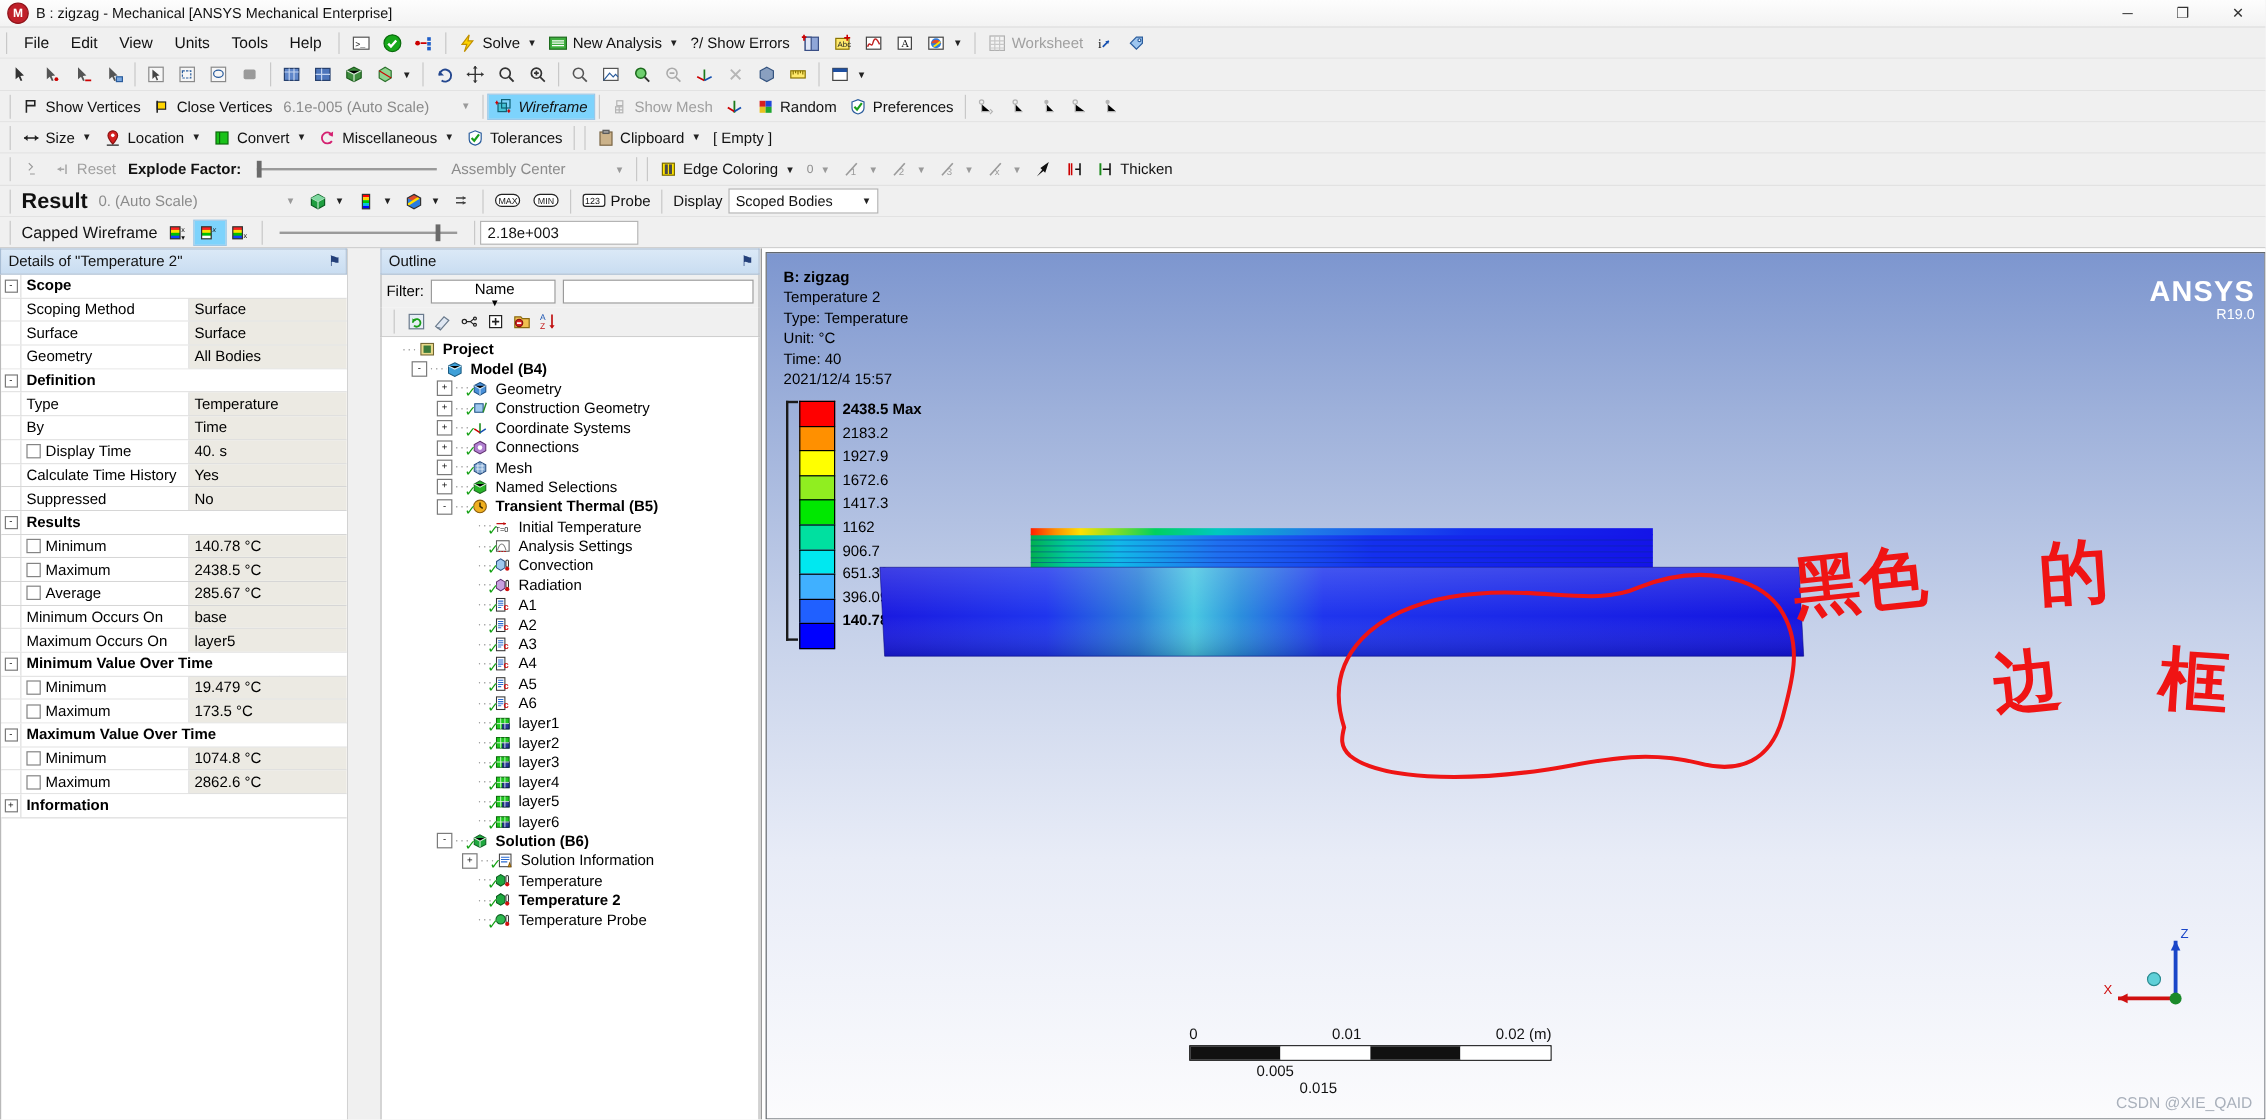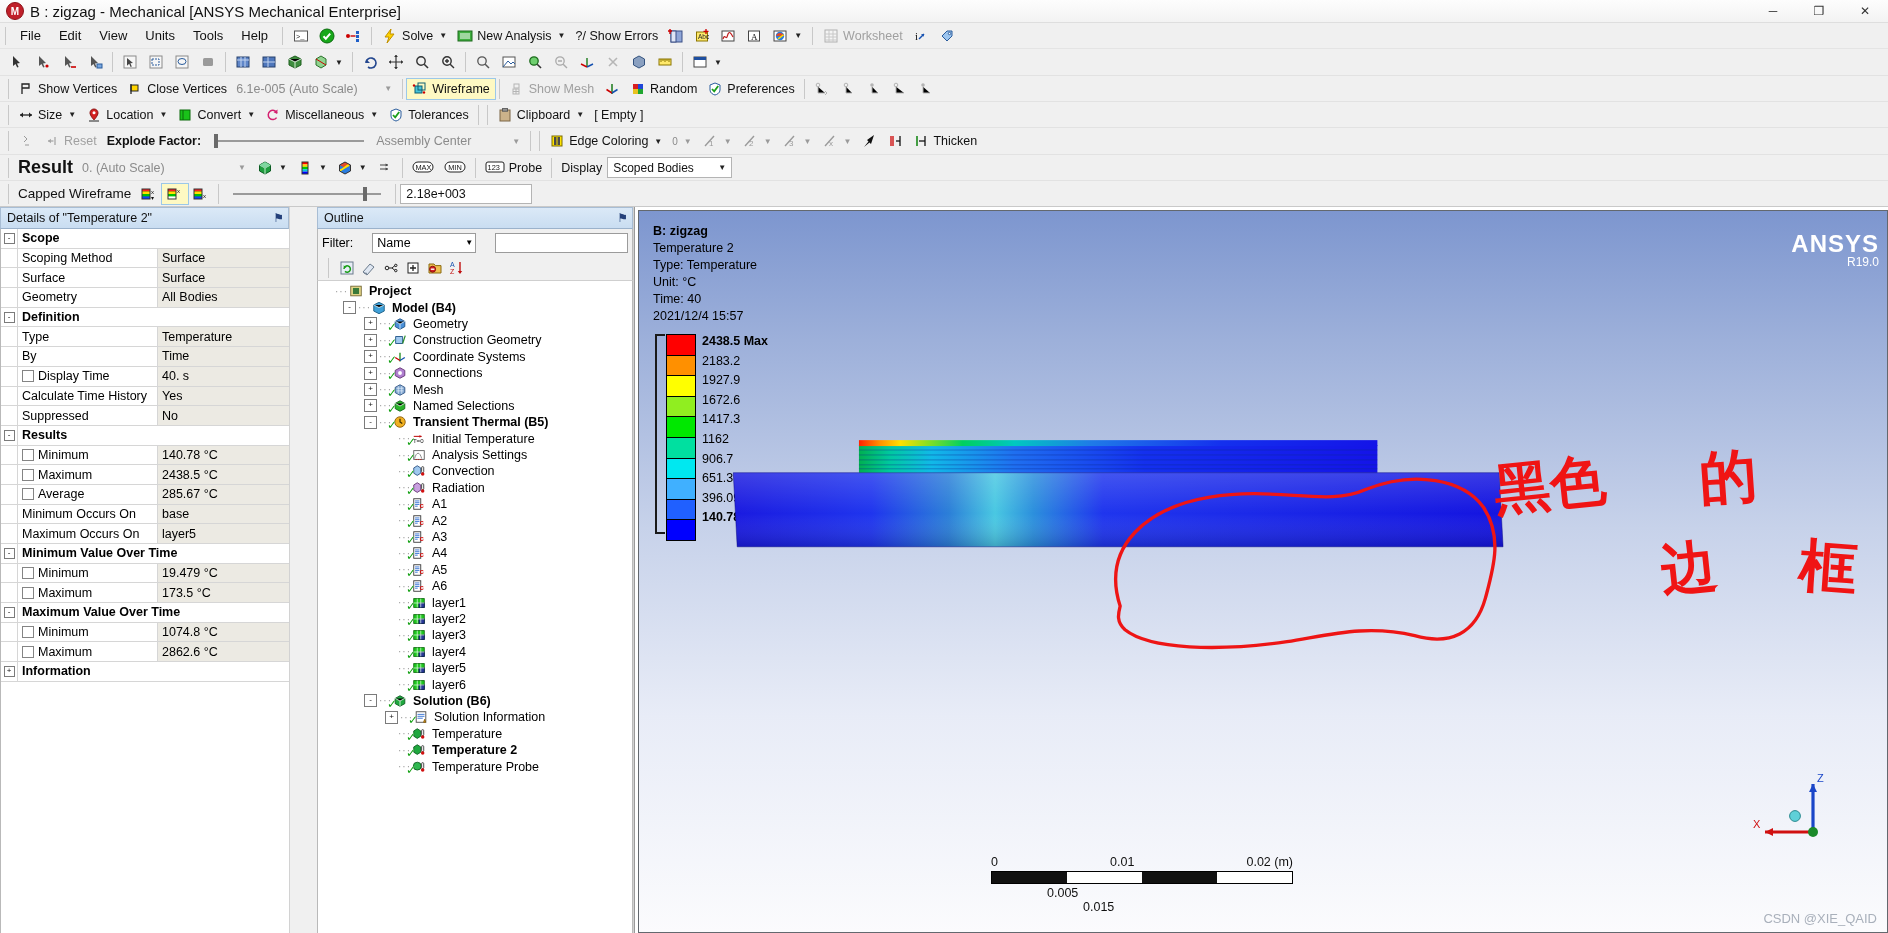--- a/index.html
+++ b/index.html
@@ -9,41 +9,41 @@
     font-size:12.5px;color:#000;background:#f0f0f0;
     -webkit-font-smoothing:antialiased;
   }
   .app{width:1888px;height:933px;position:relative;display:flex;flex-direction:column;background:#f0f0f0;}
 
   
   .titlebar{height:22px;background:linear-gradient(#fdfdfd,#f3f3f3);border-bottom:1px solid #dedede;
             display:flex;align-items:center;padding:0 0 0 6px;flex:0 0 auto;position:relative;}
   .title-ico{width:16px;height:16px;border-radius:50%;background:#c0202a;color:#fff;font-size:10px;font-weight:bold;
              display:flex;align-items:center;justify-content:center;margin-right:6px;border:1px solid #8e1219;}
-  .title-text{font-size:15px;color:#111;text-align:center;}
+  .title-text{font-size:12px;color:#111;text-align:center;}
   .win-btns{position:absolute;right:0;top:0;height:22px;display:flex;}
   .win-btn{width:46px;height:22px;display:flex;align-items:center;justify-content:center;font-size:12px;color:#333;}
 
   
   .menubar{height:25px;background:#f0f0f0;display:flex;align-items:center;flex:0 0 auto;border-bottom:1px solid #e4e4e4;}
   .menubar .mi{padding:3px 9px;font-size:13px;color:#111;}
   .sep{width:1px;height:18px;background:#c8c8c8;margin:0 5px;}
   .sep2{width:1px;height:20px;background:#c8c8c8;margin:0 4px;}
 
   
   .tb{display:flex;align-items:center;background:#f0f0f0;border-bottom:1px solid #e2e2e2;flex:0 0 auto;padding-left:4px;}
   .tb-r1{height:26px;}
   .tb-r2{height:25px;}
   .tb-r3{height:25px;}
   .tb-r4{height:26px;}
   .tb-r5{height:25px;}
   .tb-r6{height:25px;}
   .tbtn{display:flex;align-items:center;gap:4px;padding:2px 5px;font-size:12.5px;color:#111;white-space:nowrap;}
   .tbtn.disabled{color:#a0a0a0;}
-  .tbtn.pressed{background:#fef9c3;outline:1px solid #9cc8e8;}
+  .tbtn.pressed{background:#7dd3fc;outline:1px solid #9cc8e8;font-style:italic;}
   .caret{font-size:8px;color:#222;margin-left:2px;}
   .caret.gray{color:#9a9a9a;}
 
   .ic{width:16px;height:16px;display:inline-block;position:relative;flex:0 0 auto;}
   .ic svg{display:block;}
 
   .combo{display:flex;align-items:center;justify-content:space-between;height:18px;min-width:150px;
          background:#fff;border:1px solid #b4b4b4;font-size:12px;color:#7a7a7a;padding:0 2px 0 5px;}
   .combo.dark{color:#111;}
   .combo .cv{overflow:hidden;white-space:nowrap;}
@@ -75,24 +75,24 @@
   .expander{width:9px;height:9px;border:1px solid #7b7b7b;background:#fff;font-size:8px;line-height:7px;text-align:center;color:#111;}
   .dname{width:135px;flex:0 0 auto;border-right:1px solid #d6d6d6;display:flex;align-items:center;padding-left:4px;gap:4px;background:#fff;}
   .dval{flex:1 1 auto;display:flex;align-items:center;padding-left:4px;background:#eceae3;}
   .drow.sec .dname{font-weight:bold;width:auto;flex:1 1 auto;border-right:0;background:#fff;}
   .drow.sec{background:#fff;}
   .cbx{width:10px;height:10px;border:1px solid #848484;background:#fff;flex:0 0 auto;}
   .dfill{background:#fff;flex:1 1 auto;border-left:0;}
 
   
   .outline{width:316px;flex:0 0 auto;border-right:1px solid #d2d2d2;margin-left:27px;}
-  .filterbar{height:23px;display:flex;align-items:center;gap:19px;padding:2px 4px;background:#f0f0f0;border-left:1px solid #b9b9b9;
+  .filterbar{height:23px;display:flex;align-items:center;gap:6px;padding:2px 4px;background:#f0f0f0;border-left:1px solid #b9b9b9;
              border-right:1px solid #b9b9b9;flex:0 0 auto;}
   .filterbar .lab{font-size:12.5px;}
-  .filterbox{display:flex;align-items:center;justify-content:space-between;height:18px;width:96px;background:#fff;border:1px solid #9b9b9b;padding:0 2px 0 4px;font-size:12.5px;}
+  .filterbox{display:flex;align-items:center;justify-content:space-between;height:18px;width:96px;background:#fff;border:1px solid #9b9b9b;padding:0 2px 0 4px;font-size:12.5px;flex-direction:column;}
   .filterinput{flex:1 1 auto;height:18px;background:#fff;border:1px solid #9b9b9b;}
   .treetools{height:22px;display:flex;align-items:center;gap:6px;padding:1px 6px;background:#f0f0f0;border-left:1px solid #b9b9b9;border-right:1px solid #b9b9b9;border-bottom:1px solid #cfcfcf;flex:0 0 auto;}
   .tree{flex:1 1 auto;background:#fff;border-left:1px solid #b9b9b9;border-right:1px solid #b9b9b9;overflow:hidden;padding-top:2px;position:relative;}
   .tnode{display:flex;align-items:center;height:16.4px;font-size:12.5px;white-space:nowrap;}
   .tnode .exp{width:11px;height:11px;border:1px solid #7b7b7b;background:#fff;font-size:8px;line-height:9px;text-align:center;color:#111;margin-right:2px;flex:0 0 auto;}
   .tnode .expspace{width:13px;flex:0 0 auto;}
   .tnode .dots{width:14px;flex:0 0 auto;color:#9b9b9b;font-size:10px;letter-spacing:1px;overflow:hidden;}
   .tnode .tlabel{margin-left:3px;}
   .tnode.b .tlabel{font-weight:bold;}
 

